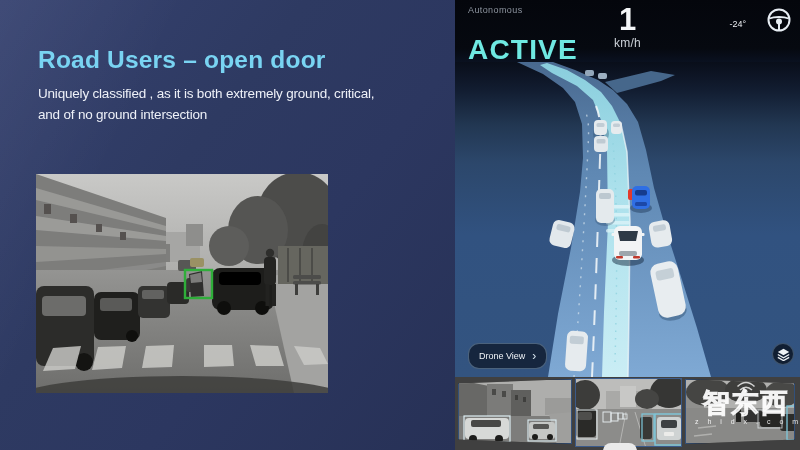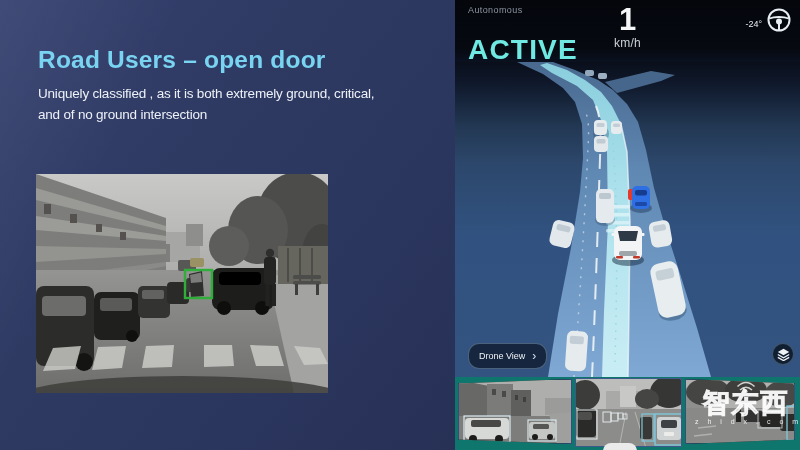--- a/index.html
+++ b/index.html
@@ -26,39 +26,39 @@
 
   .hmi-header{ position:absolute; left:0; top:0; width:345px; height:62px;
     background:linear-gradient(180deg,#04060c 0%, #060910 78%, #0a1120 100%); }
   .mode-block{ position:absolute; left:13px; top:5px; }
   .mode-label{ font-size:9px; color:#8d949f; letter-spacing:0.4px; }
   .mode-status{ font-size:28px; font-weight:bold; color:#6fe9e2; letter-spacing:1.2px; margin-top:19px; }
   .speed-block{ position:absolute; left:50%; transform:translateX(-50%); top:3px; text-align:center; }
   .speed-value{ font-size:31px; font-weight:bold; color:#f4f6f8; line-height:34px; }
   .speed-unit{ font-size:12px; color:#cdd2d9; margin-top:-1px; letter-spacing:0.3px; }
   .steer-block{ position:absolute; right:8px; top:7px; display:flex; align-items:center; }
-  .steer-angle{ font-size:9px; color:#e8ebef; margin-right:4px; margin-top:8px; }
+  .steer-angle{ font-size:9px; color:#e8ebef; margin-right:20px; margin-top:8px; }
   .steer-ring{ width:26px; height:26px; border-radius:50%; display:flex;
     align-items:center; justify-content:center; }
 
   .roadview{ position:absolute; left:0; top:62px; width:345px; height:315px;
     background:linear-gradient(180deg,#090e1a 0%, #121d31 9%, #223752 20%, #2c476b 32%, #315280 55%, #335480 100%); }
   .roadview > svg{ position:absolute; inset:0; }
 
   .drone-btn{ position:absolute; left:13px; top:281px; height:22px; padding:12px 10px;
     display:flex; align-items:center; gap:7px; background:rgba(14,26,44,0.78);
     border:1px solid rgba(140,170,200,0.45); border-radius:11px; color:#f0f3f6;
     font-size:9px; font-family:inherit; cursor:pointer; }
   .drone-chevron{ color:#d6e4ee; font-size:12px; line-height:10px; margin-top:-1px; }
   .layers-btn{ position:absolute; left:317px; top:281px; width:22px; height:22px; border-radius:50%;
     background:rgba(12,22,38,0.85); border:1px solid rgba(130,160,190,0.4);
     display:flex; align-items:center; justify-content:center; cursor:pointer; }
 
   
-  .cams{ position:absolute; left:0; top:377px; width:345px; height:73px; background:#0f766e; overflow:hidden; }
+  .cams{ position:absolute; left:0; top:377px; width:345px; height:73px; background:#404040; overflow:hidden; }
   .feed{ position:absolute; overflow:hidden; border:1px solid #32507a; background:#1a1a1a; }
   .feed svg{ display:block; }
   .feed-left{ left:3px; top:2px; width:114px; height:65px;
     clip-path:polygon(0 7%, 100% 0, 100% 100%, 0 93%); }
   .feed-center{ left:120px; top:1px; width:107px; height:69px; border-color:#3a5a8a; }
   .feed-right{ left:230px; top:2px; width:110px; height:65px;
     clip-path:polygon(0 0, 100% 7%, 100% 93%, 0 100%); }
   .ego-marker{ position:absolute; left:148px; top:66px; width:34px; height:14px;
     background:#eaeaea; border-radius:8px 8px 3px 3px; }
 

